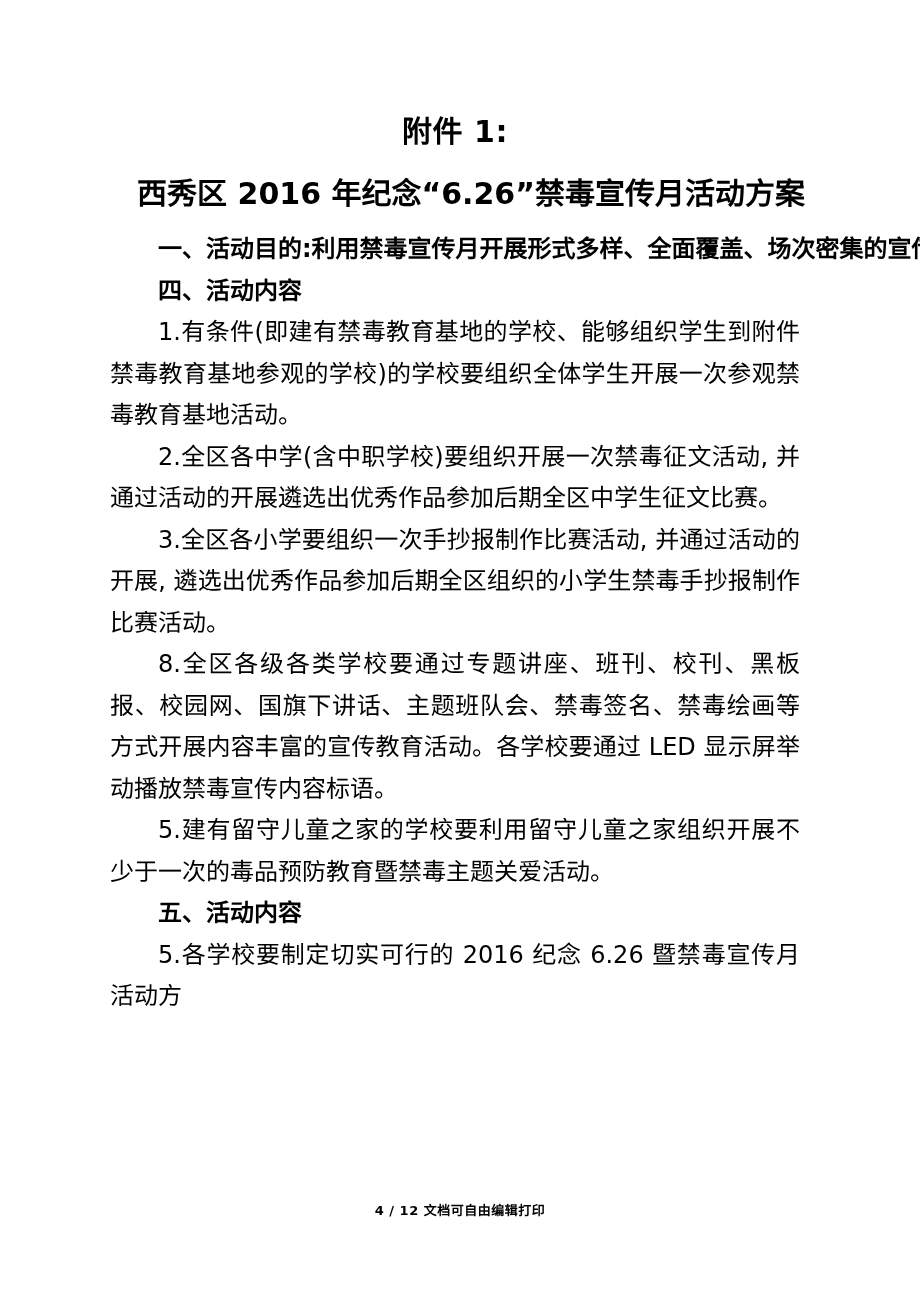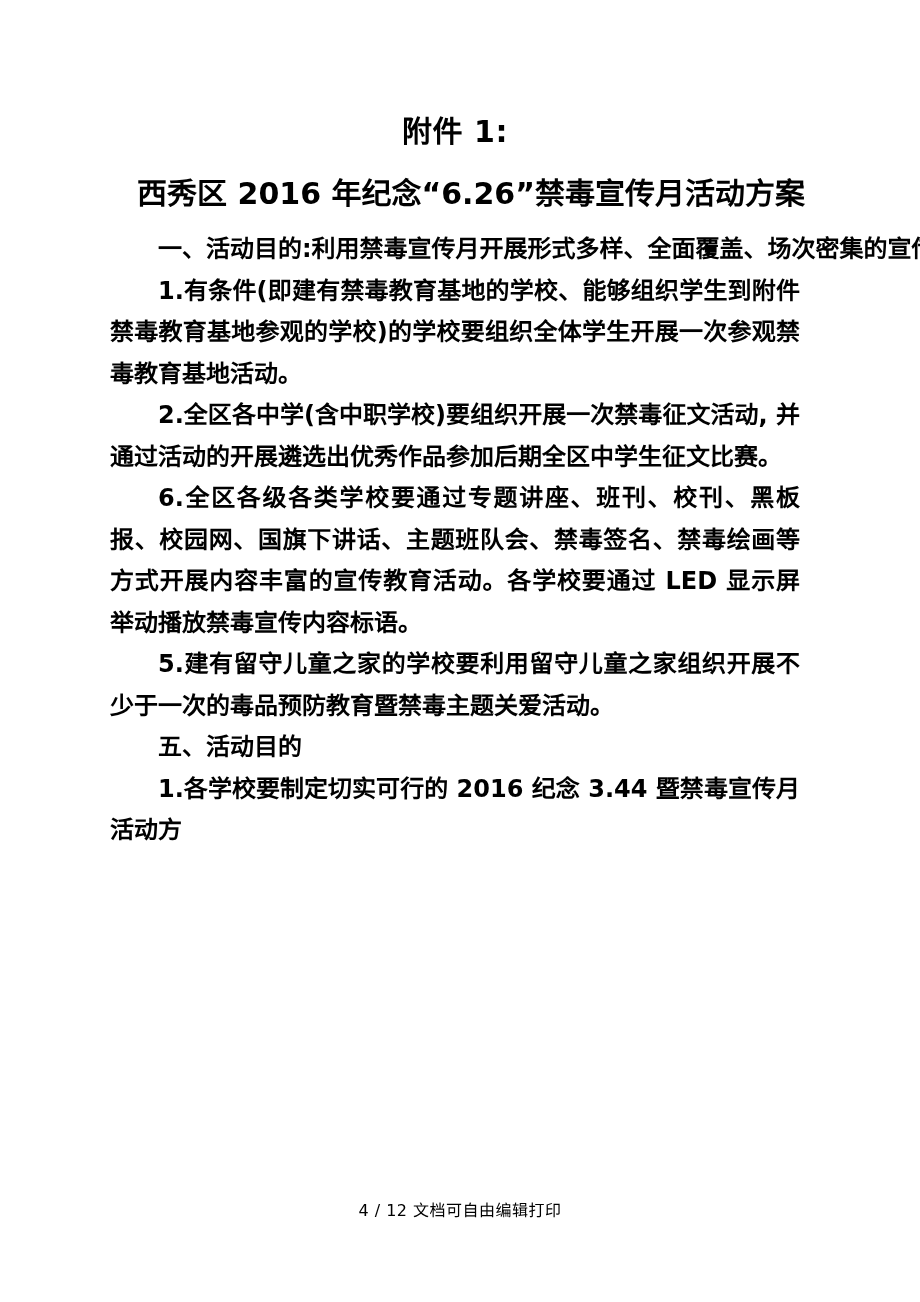--- a/index.html
+++ b/index.html
@@ -80,59 +80,61 @@
     text-align: justify;
     text-justify: inter-ideograph;
     text-indent: 48px;
     font-weight: 700;
     letter-spacing: 0px;
     word-break: break-all;
   }
 
   
   p.para.num {
-    font-weight: 700;
+    font-weight: 400;
   }
 
   
   p.para.section {
     font-weight: 700;
     white-space: nowrap;
   }
 
   
   .footer {
     position: absolute;
     left: 0;
     top: 1199px;
     width: 920px;
     text-align: center;
-    font-size: 16px;
+    font-size: 13px;
     line-height: 24px;
-    font-weight: 400;
+    font-weight: 700;
     color: #000000;
     letter-spacing: 0.5px;
   }
 </style>
 </head>
 <body>
 
 <div class="page">
   <div class="content">
 
     <div class="attach-label">附件 1:</div>
 
     <div class="doc-title">西秀区 2016 年纪念“6.26”禁毒宣传月活动方案</div>
 
     <div class="body-block">
       <p class="para section">一、活动目的:利用禁毒宣传月开展形式多样、全面覆盖、场次密集的宣传教育活动, 不断拓宽学生的视野, 增强广大中小学生对毒品危害性的认识, 帮助青少年儿童树立正确的人生观和价值观, 提高其自觉抵制、防范毒品的自觉性。</p>
+      <p class="para section">四、活动内容</p>
       <p class="para num">1.有条件(即建有禁毒教育基地的学校、能够组织学生到附件禁毒教育基地参观的学校)的学校要组织全体学生开展一次参观禁毒教育基地活动。</p>
       <p class="para num">2.全区各中学(含中职学校)要组织开展一次禁毒征文活动, 并通过活动的开展遴选出优秀作品参加后期全区中学生征文比赛。</p>
-      <p class="para num">6.全区各级各类学校要通过专题讲座、班刊、校刊、黑板报、校园网、国旗下讲话、主题班队会、禁毒签名、禁毒绘画等方式开展内容丰富的宣传教育活动。各学校要通过 LED 显示屏举动播放禁毒宣传内容标语。</p>
+      <p class="para num">3.全区各小学要组织一次手抄报制作比赛活动, 并通过活动的开展, 遴选出优秀作品参加后期全区组织的小学生禁毒手抄报制作比赛活动。</p>
+      <p class="para num">8.全区各级各类学校要通过专题讲座、班刊、校刊、黑板报、校园网、国旗下讲话、主题班队会、禁毒签名、禁毒绘画等方式开展内容丰富的宣传教育活动。各学校要通过 LED 显示屏举动播放禁毒宣传内容标语。</p>
       <p class="para num">5.建有留守儿童之家的学校要利用留守儿童之家组织开展不少于一次的毒品预防教育暨禁毒主题关爱活动。</p>
-      <p class="para section">五、活动目的</p>
-      <p class="para num">1.各学校要制定切实可行的 2016 纪念 3.44 暨禁毒宣传月活动方</p>
+      <p class="para section">五、活动内容</p>
+      <p class="para num">5.各学校要制定切实可行的 2016 纪念 6.26 暨禁毒宣传月活动方</p>
     </div>
 
   </div>
 
   <div class="footer">4 / 12 文档可自由编辑打印</div>
 </div>
 
 </body></html>

